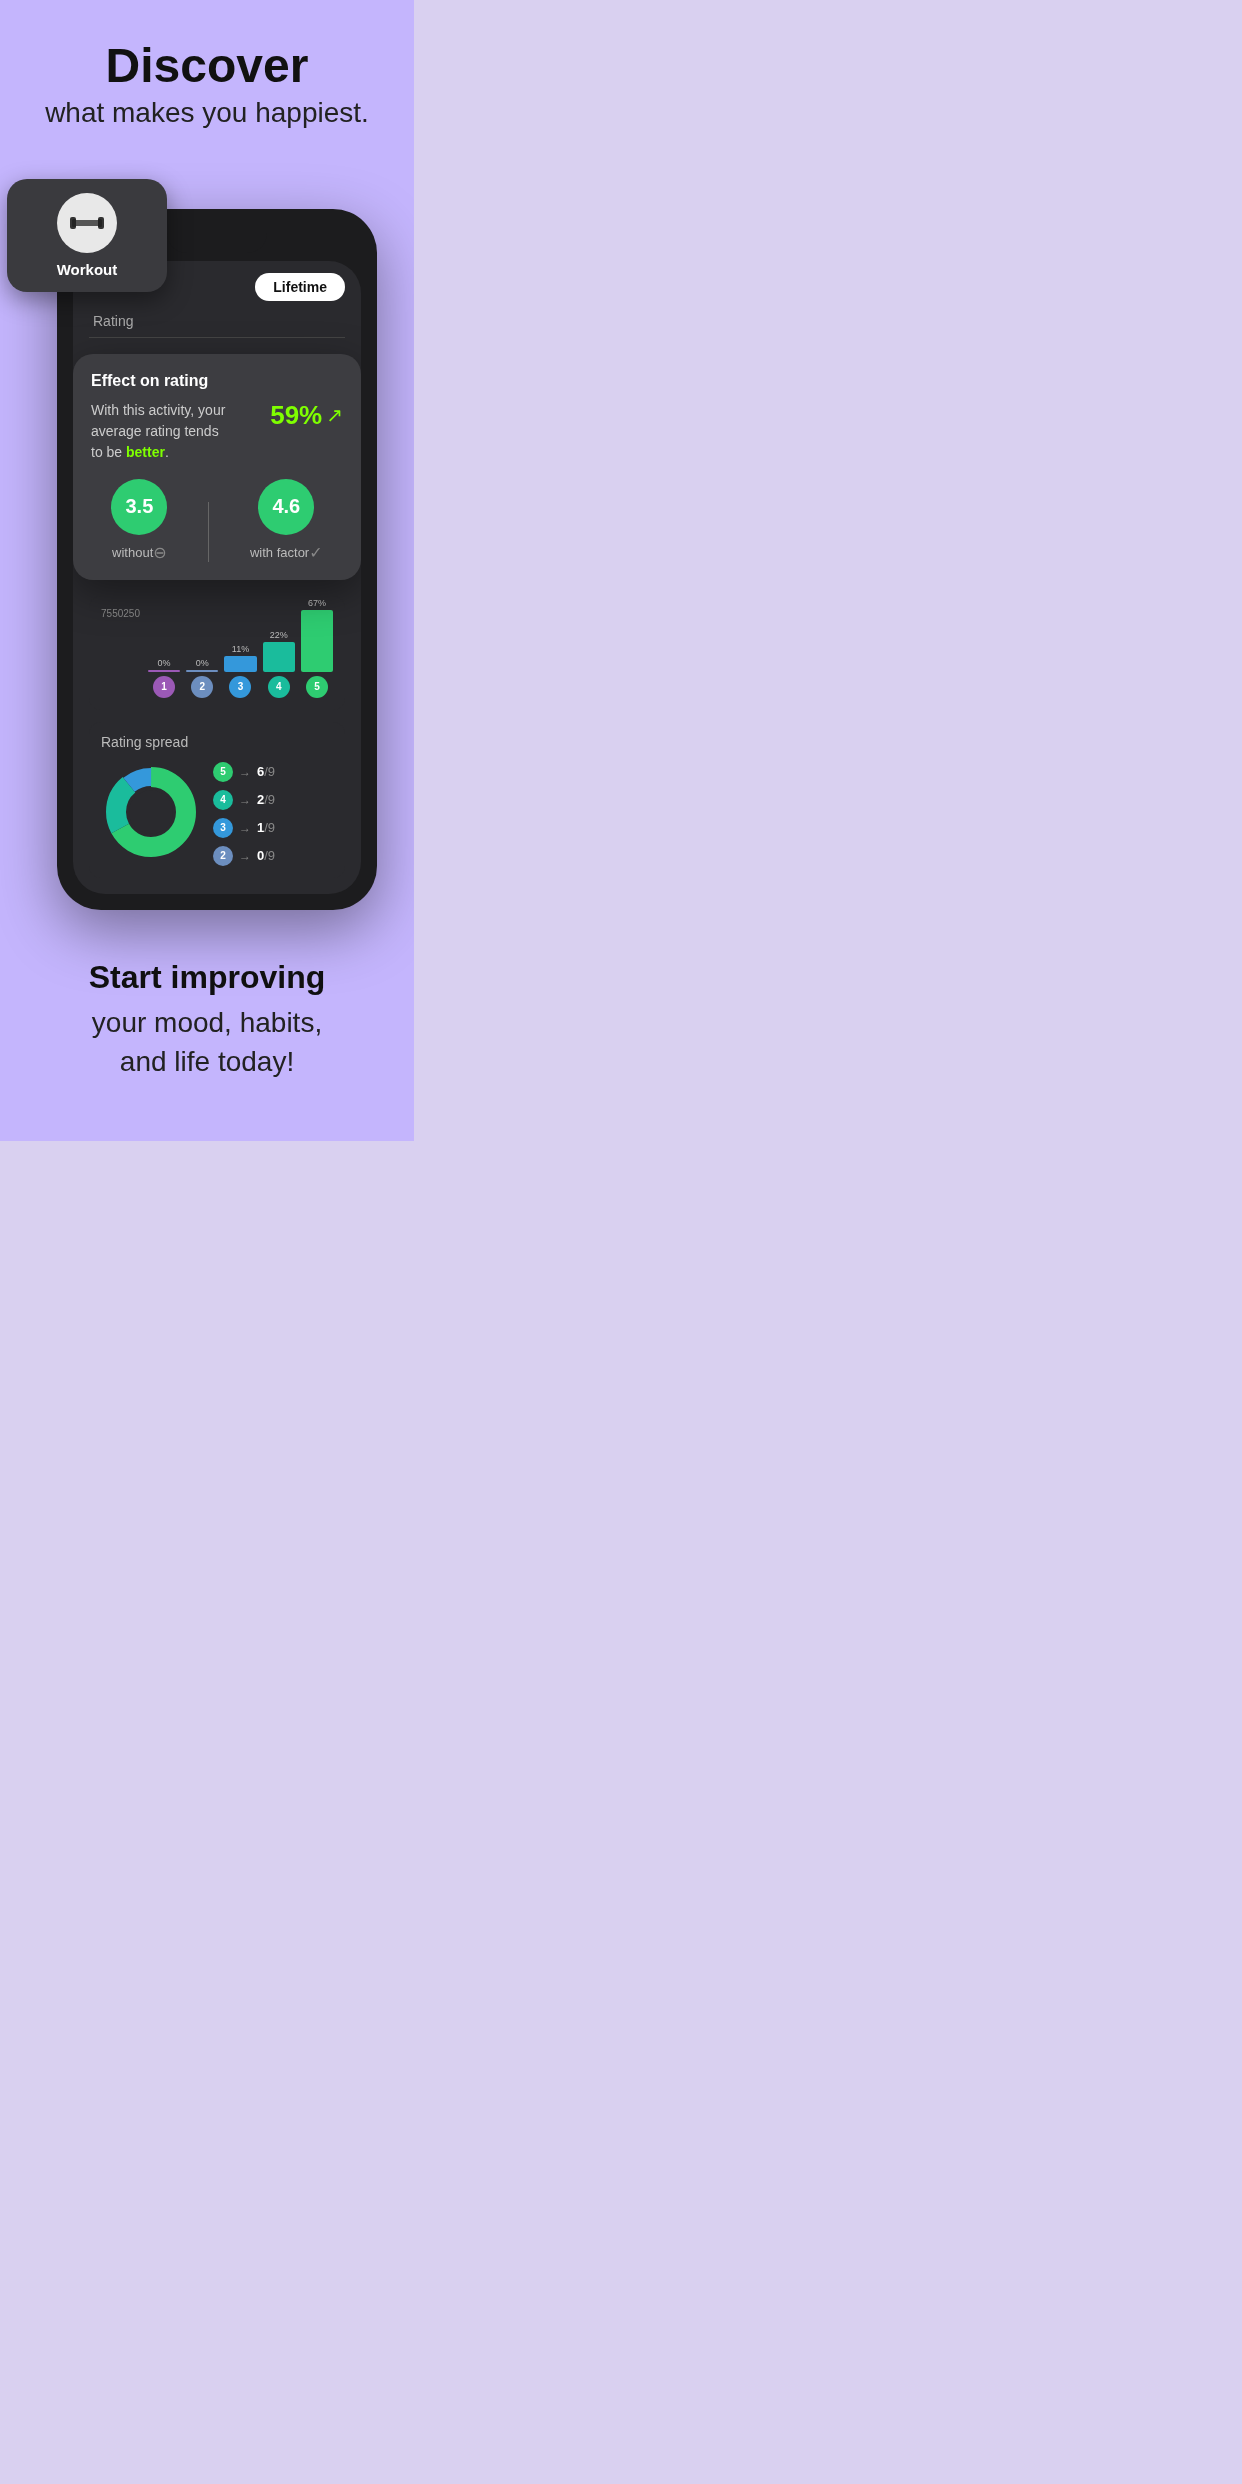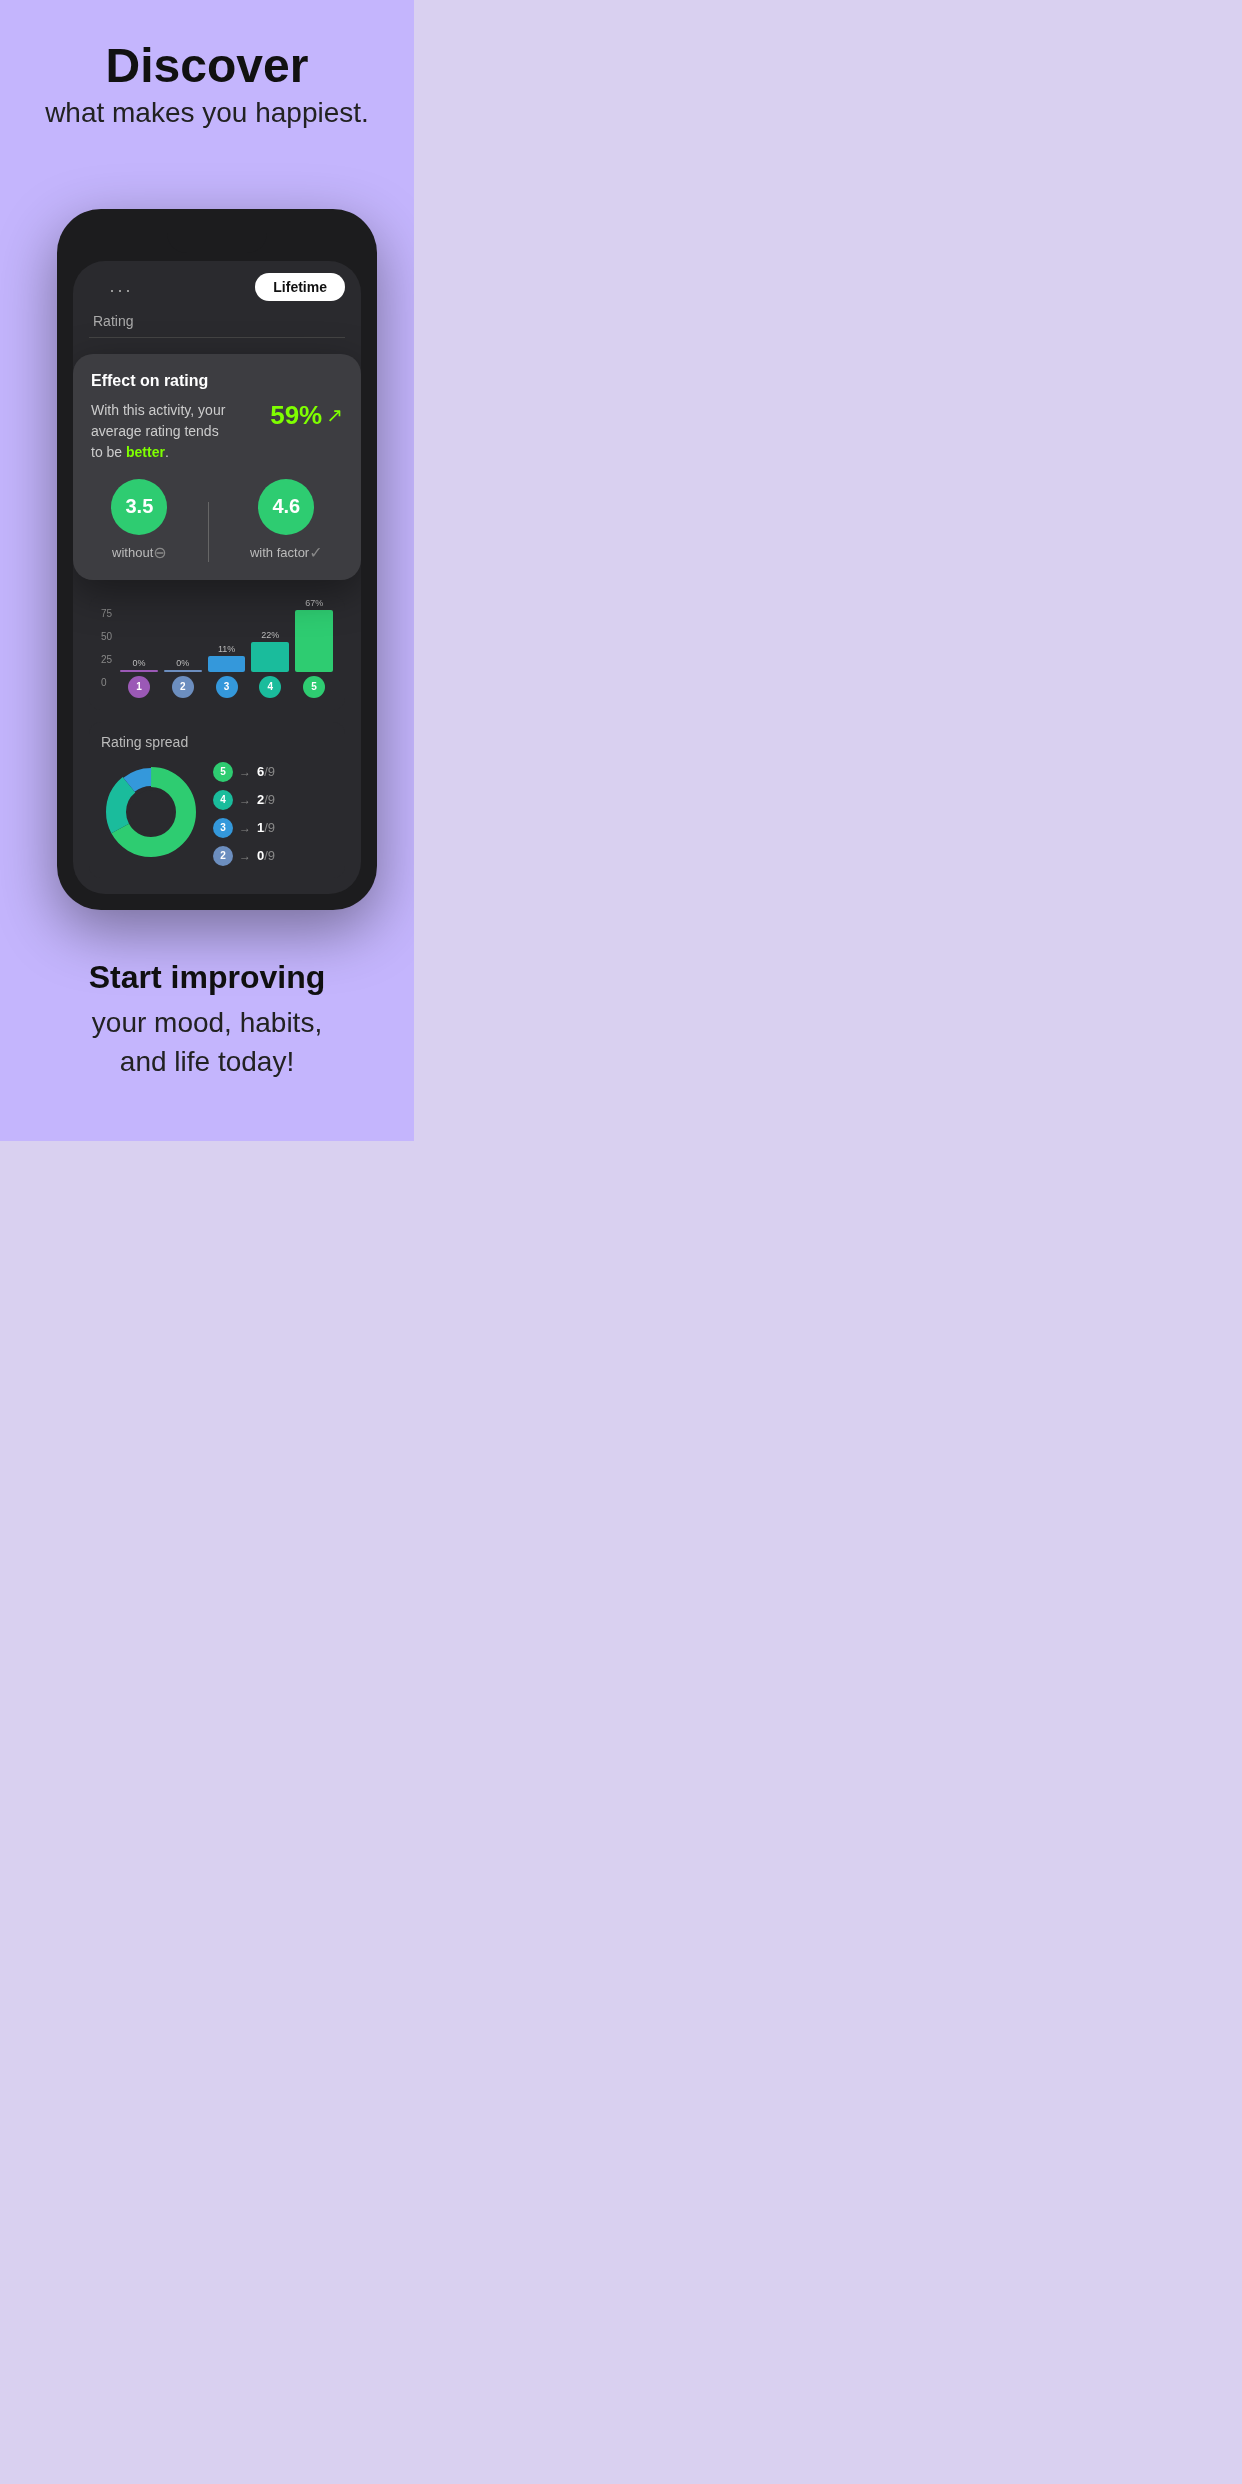--- a/index.html
+++ b/index.html
@@ -190,21 +190,21 @@
 
     
     .bar-chart-section {
       background: #2a2a2e;
       border-radius: 12px;
       padding: 12px;
       margin-bottom: 12px;
     }
     .bar-y-labels {
       display: flex;
-      flex-direction: column;
+      flex-direction: row;
       justify-content: space-between;
       height: 80px;
       padding-right: 4px;
     }
     .bar-y-label {
       color: #888;
       font-size: 10px;
     }
     .bar-group {
       display: flex;
@@ -318,20 +318,33 @@
 
 <div class="page-wrapper">
 
   <div class="header-section">
     <div class="header-title">Discover</div>
     <div class="header-subtitle">what makes you happiest.</div>
   </div>
 
   <div style="position:relative; width:360px; margin:0 auto;">
 
+    <div class="workout-float">
+      <div class="workout-icon-circle">
+
+        <svg width="36" height="36" viewBox="0 0 36 36" fill="none" xmlns="http://www.w3.org/2000/svg">
+          <rect x="4" y="15" width="28" height="6" rx="3" fill="#555"></rect>
+          <rect x="1" y="12" width="6" height="12" rx="2" fill="#333"></rect>
+          <rect x="29" y="12" width="6" height="12" rx="2" fill="#333"></rect>
+          <rect x="3" y="14" width="4" height="8" rx="1.5" fill="#222"></rect>
+          <rect x="29" y="14" width="4" height="8" rx="1.5" fill="#222"></rect>
+        </svg>
+      </div>
+      <div class="workout-label">Workout</div>
+    </div>
 
     <div class="phone-mockup" style="margin-left:30px; margin-top:60px;">
       <div class="phone-notch"></div>
       <div class="phone-inner">
 
         <div class="phone-content-inner">
 
           <div class="phone-top-bar">
             <div class="three-dots">···</div>
             <div class="lifetime-badge">Lifetime</div>

